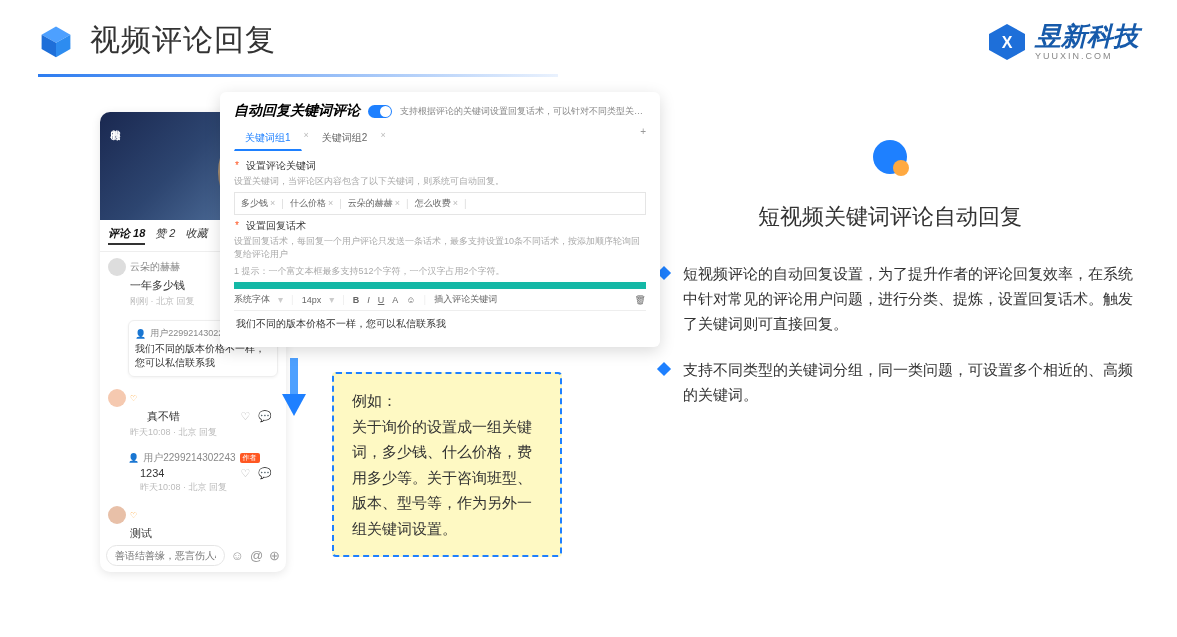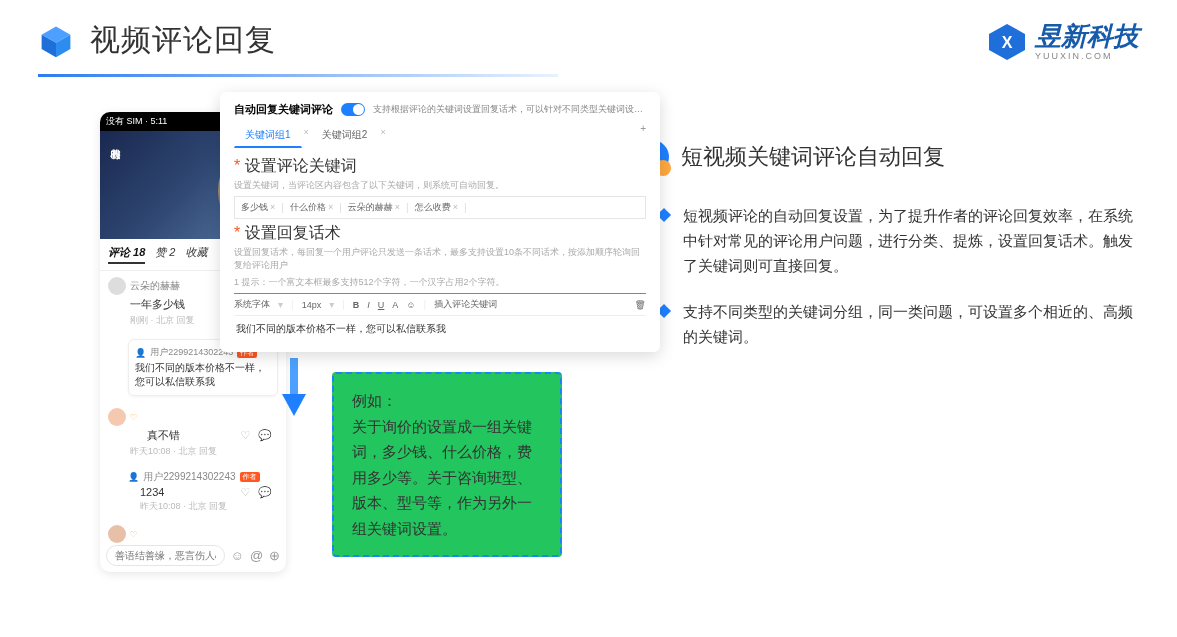--- a/index.html
+++ b/index.html
@@ -29,46 +29,46 @@
 .reply-box-item .ruser { font-size: 9px; color: #888; display: flex; align-items: center; gap: 4px; }
 .reply-box-item .rtext { font-size: 10px; color: #333; margin-top: 2px; }
 .badge-author { background: #ff5722; color: #fff; font-size: 7px; padding: 0 3px; border-radius: 2px; }
 .phone-input { position: absolute; bottom: 6px; left: 6px; right: 6px; display: flex; align-items: center; gap: 6px; }
 .phone-input input { flex: 1; border: 1px solid #e5e5e5; border-radius: 12px; padding: 4px 8px; font-size: 10px; min-width: 0; }
 .phone-input span { color: #999; font-size: 13px; }
 .comment-row { display: flex; justify-content: space-between; align-items: center; }
 .comment-icons { display: flex; gap: 8px; color: #bbb; font-size: 11px; padding-right: 6px; }
 .settings-panel { position: absolute; top: 0; left: 120px; width: 440px; background: #fff; border-radius: 6px; box-shadow: 0 4px 16px rgba(0,0,0,0.15); padding: 10px 14px; font-size: 10px; z-index: 2; }
 .settings-header { display: flex; align-items: center; gap: 8px; margin-bottom: 6px; flex-wrap: nowrap; }
-.settings-header .label { font-weight: 600; font-size: 11px; white-space: nowrap; }
+.settings-header .label { font-weight: 600; font-size: 14px; white-space: nowrap; font-style: italic; }
 .toggle { width: 24px; height: 13px; background: #1e80ff; border-radius: 7px; position: relative; flex-shrink: 0; }
 .toggle::after { content: ""; position: absolute; width: 11px; height: 11px; background: #fff; border-radius: 50%; right: 1px; top: 1px; }
 .settings-header .desc { color: #888; font-size: 9px; flex: 1; overflow: hidden; text-overflow: ellipsis; white-space: nowrap; min-width: 0; }
 .tabs-row { display: flex; gap: 0; margin-bottom: 8px; }
 .tabs-row .tab { padding: 4px 10px; font-size: 10px; color: #666; border: 1px solid transparent; }
 .tabs-row .tab.active { color: #1e80ff; border-bottom: 2px solid #1e80ff; }
 .tabs-row .plus { margin-left: auto; color: #999; cursor: pointer; }
-.field-label { color: #333; font-size: 16px; margin-bottom: 2px; }
+.field-label { color: #333; font-size: 10px; margin-bottom: 2px; font-family: Liberation Mono, monospace; }
 .field-label::before { content: "• "; color: #666; }
 .red-star::before { content: "* "; color: #f52; }
 .field-desc { color: #aaa; font-size: 9px; margin-bottom: 4px; }
 .tag-row { border: 1px solid #e5e5e5; padding: 3px 4px; display: flex; gap: 4px; flex-wrap: wrap; margin-bottom: 4px; align-items: center; }
 .tag { background: #fff; border: 0; color: #666; font-size: 9px; padding: 1px 2px; }
 .tag .x { color: #bbb; margin-left: 2px; }
 .field-help { color: #aaa; font-size: 9px; margin-bottom: 6px; }
 .field-help .kw { color: #f52; }
 .field-help .num { color: #1e80ff; }
-.editor-bar { display: flex; align-items: center; gap: 8px; padding: 4px 0; border-top: 1px solid #14b8a6; border-bottom: 1px solid #eee; color: #666; font-size: 10px; flex-wrap: nowrap; }
+.editor-bar { display: flex; align-items: center; gap: 8px; padding: 4px 0; border-top: 7px solid #14b8a6; border-bottom: 1px solid #eee; color: #666; font-size: 10px; flex-wrap: nowrap; }
 .editor-bar select, .editor-bar .eb { font-size: 9px; border: 0; background: none; color: #666; }
 .editor-content { padding: 6px 2px; font-size: 10px; color: #333; min-height: 24px; }
 .arrow-down { position: absolute; top: 266px; left: 178px; z-index: 1; }
 .arrow-down svg { width: 32px; height: 60px; }
-.example-box { position: absolute; top: 280px; left: 232px; width: 230px; border: 2px dashed #1e80ff; border-radius: 4px; padding: 14px 18px; font-size: 15px; color: #333; line-height: 1.7; z-index: 1; background: #22c55e; }
+.example-box { position: absolute; top: 280px; left: 232px; width: 230px; border: 2px dashed #1e80ff; border-radius: 4px; padding: 14px 18px; font-size: 15px; color: #333; line-height: 1.7; z-index: 1; background: #fef9c3; }
 .right-area { position: absolute; top: 140px; left: 635px; width: 510px; }
-.right-heading { display: flex; align-items: center; gap: 12px; margin-bottom: 30px; }
+.right-heading { display: flex; align-items: center; gap: 28px; margin-bottom: 30px; flex-direction: column; }
 .heading-icon { width: 34px; height: 34px; position: relative; }
 .heading-icon .c1 { width: 34px; height: 34px; border-radius: 50%; background: #1e80ff; position: absolute; }
 .heading-icon .c2 { width: 16px; height: 16px; border-radius: 50%; background: #ffa940; position: absolute; right: -2px; bottom: -2px; }
 .heading-text { font-size: 22px; font-weight: 500; color: #333; }
 .bullet { display: flex; margin-bottom: 22px; padding-left: 24px; }
 .bullet .diamond { width: 10px; height: 10px; background: #1e80ff; transform: rotate(45deg); margin-top: 6px; margin-right: 14px; flex-shrink: 0; }
 .bullet-text { font-size: 15px; color: #333; line-height: 1.65; }
 .brand-txt { display: inline-block; }
 </style>
 </head>
@@ -89,21 +89,20 @@
     </svg>
   <div class="brand-txt">
     <div class="brand-name">昱新科技</div>
     <div class="brand-sub">YUUXIN.COM</div>
   </div>
 </div>
 <div class="header-line"></div>
 
 <div class="left-area">
   <div class="phone-mock">
-    <div class="phone-status">没有 SIM · 5:11</div>
     <div class="video-thumb">
       <div class="video-text">我的心有时</div>
     </div>
     <div class="phone-tabs">
       <span class="active">评论 18</span>
       <span>赞 2</span>
       <span>收藏</span>
     </div>
     <div class="comment">
       <div class="comment-user">

